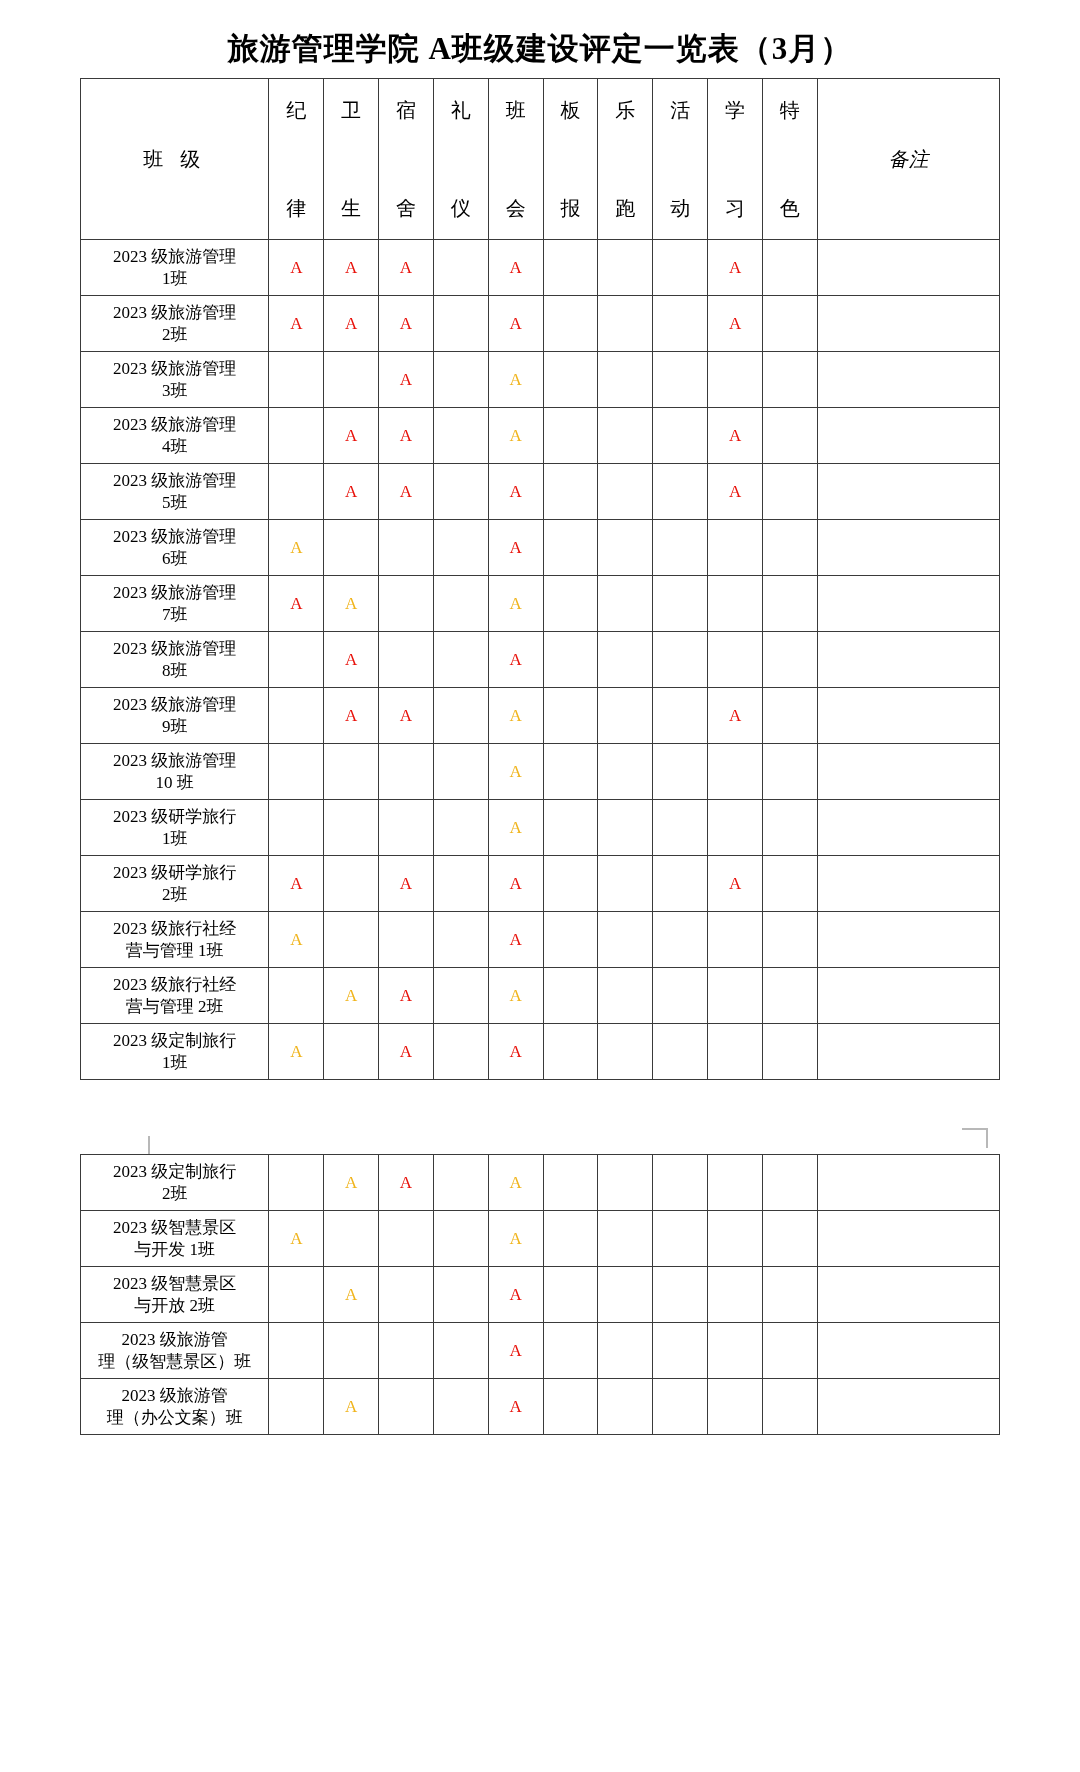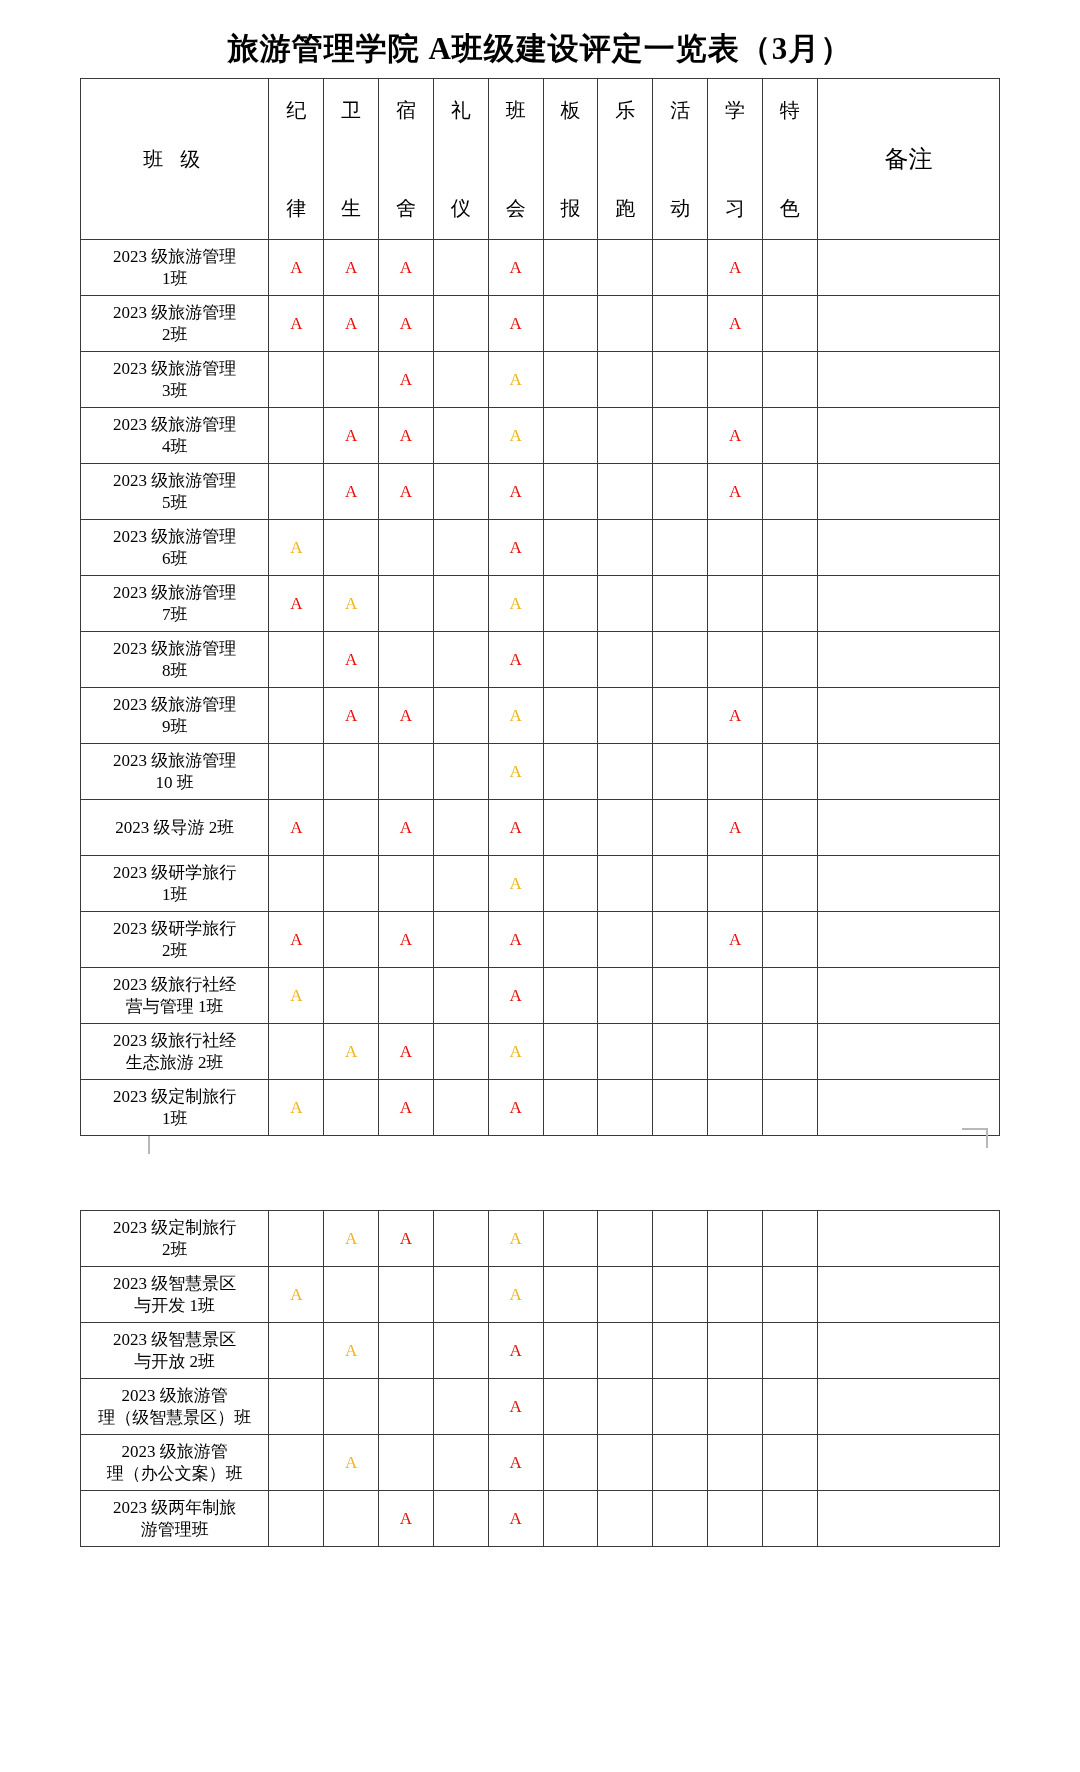--- a/index.html
+++ b/index.html
@@ -69,21 +69,22 @@
   .vert-inner {
     display: flex;
     flex-direction: column;
     align-items: center;
     justify-content: space-between;
     height: 118px;
     padding: 12px 0;
   }
   .vert-inner span { display: block; line-height: 1; }
   thead td.head-note {
-    font-size: 24px;
+    font-size: 20px;
+    font-style: italic;
   }
   tbody td.class-cell {
     height: 51px;
     font-size: 17px;
     padding: 2px 4px;
     text-align: center;
   }
   .cls-line { display: block; }
   td.mark {
     font-family: "Liberation Sans", sans-serif;
@@ -360,36 +361,20 @@
             <td class="mark A-yellow">A</td>
             <td class="mark"></td>
             <td class="mark"></td>
             <td class="mark"></td>
             <td class="mark"></td>
             <td class="mark"></td>
             <td></td>
           </tr>
           <tr>
             <td class="class-cell">
-              <span class="cls-line">2023 级导游 2班</span>
-            </td>
-            <td class="mark A-red">A</td>
-            <td class="mark"></td>
-            <td class="mark A-red">A</td>
-            <td class="mark"></td>
-            <td class="mark A-red">A</td>
-            <td class="mark"></td>
-            <td class="mark"></td>
-            <td class="mark"></td>
-            <td class="mark A-red">A</td>
-            <td class="mark"></td>
-            <td></td>
-          </tr>
-          <tr>
-            <td class="class-cell">
               <span class="cls-line">2023 级研学旅行</span>
               <span class="cls-line">1班</span>
             </td>
             <td class="mark"></td>
             <td class="mark"></td>
             <td class="mark"></td>
             <td class="mark"></td>
             <td class="mark A-yellow">A</td>
             <td class="mark"></td>
             <td class="mark"></td>
@@ -428,21 +413,21 @@
             <td class="mark"></td>
             <td class="mark"></td>
             <td class="mark"></td>
             <td class="mark"></td>
             <td class="mark"></td>
             <td></td>
           </tr>
           <tr>
             <td class="class-cell">
               <span class="cls-line">2023 级旅行社经</span>
-              <span class="cls-line">生态旅游 2班</span>
+              <span class="cls-line">营与管理 2班</span>
             </td>
             <td class="mark"></td>
             <td class="mark A-yellow">A</td>
             <td class="mark A-red">A</td>
             <td class="mark"></td>
             <td class="mark A-yellow">A</td>
             <td class="mark"></td>
             <td class="mark"></td>
             <td class="mark"></td>
             <td class="mark"></td>
@@ -567,37 +552,20 @@
             <td class="mark"></td>
             <td class="mark"></td>
             <td class="mark A-red">A</td>
             <td class="mark"></td>
             <td class="mark"></td>
             <td class="mark"></td>
             <td class="mark"></td>
             <td class="mark"></td>
             <td></td>
           </tr>
-          <tr>
-            <td class="class-cell">
-              <span class="cls-line">2023 级两年制旅</span>
-              <span class="cls-line">游管理班</span>
-            </td>
-            <td class="mark"></td>
-            <td class="mark"></td>
-            <td class="mark A-red">A</td>
-            <td class="mark"></td>
-            <td class="mark A-red">A</td>
-            <td class="mark"></td>
-            <td class="mark"></td>
-            <td class="mark"></td>
-            <td class="mark"></td>
-            <td class="mark"></td>
-            <td></td>
-          </tr>
         </tbody>
     </table>
   </div>
 
   <div class="corner-mark corner-a"></div>
   <div class="corner-mark corner-b"></div>
 
 </div>
 
 </body></html>

